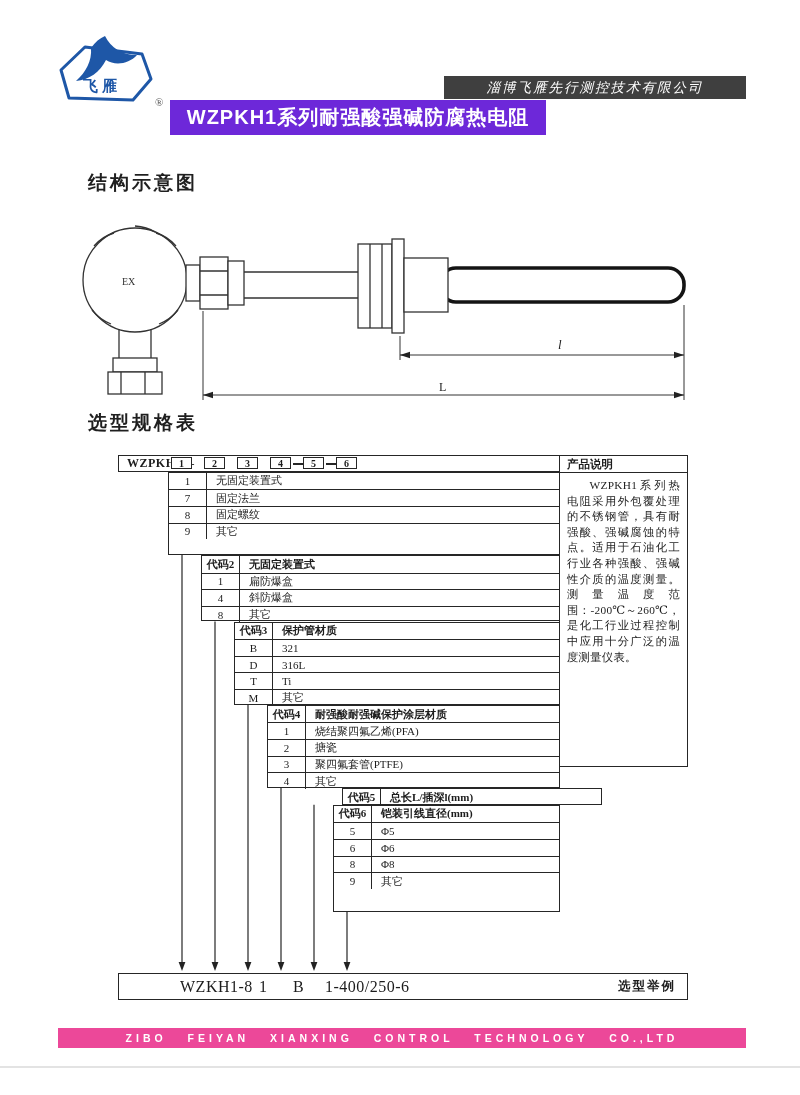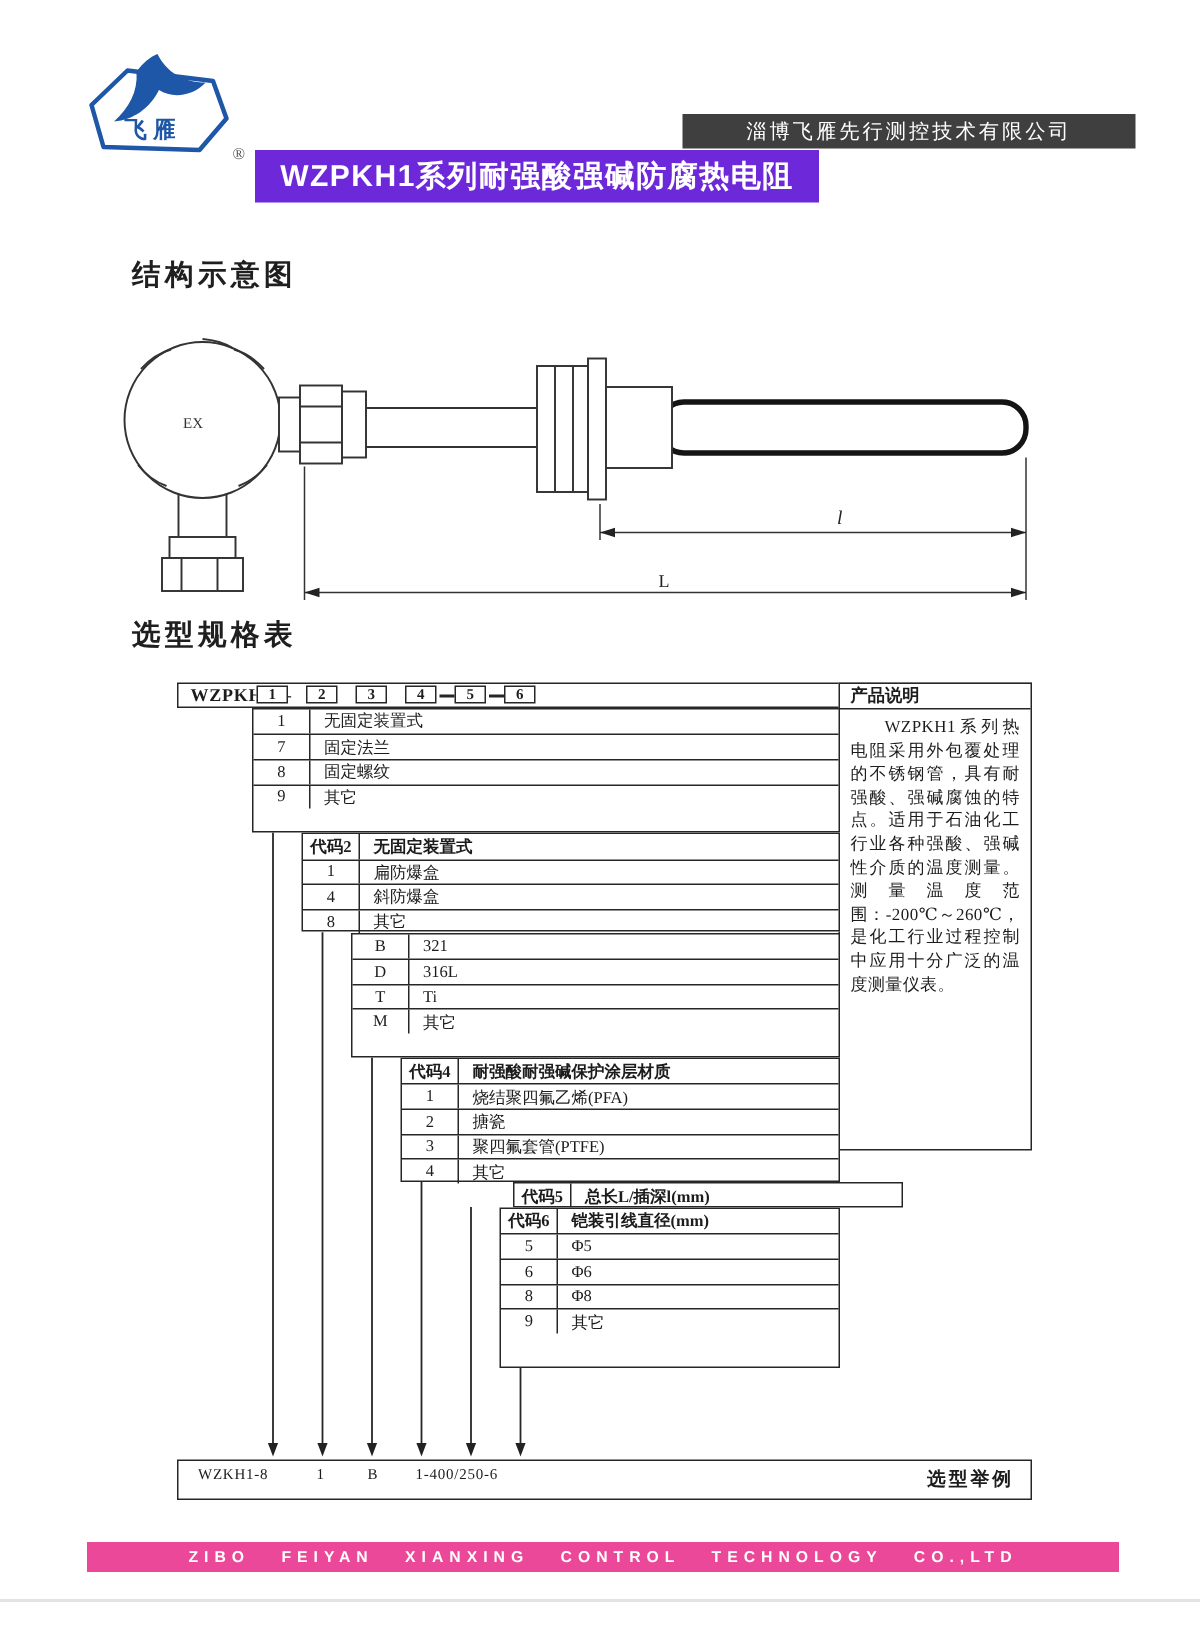--- a/index.html
+++ b/index.html
@@ -1,22 +1,22 @@
 <!DOCTYPE html>
 <html><head>
 <meta charset="utf-8">
 <style>
   html,body{margin:0;padding:0;}
   body{width:800px;height:1095px;position:relative;background:#ffffff;overflow:hidden;
        font-family:"Liberation Serif","DejaVu Serif",serif;color:#1c1c1c;}
   .abs{position:absolute;}
   
-  .company-bar{left:455px;top:76px;width:302px;height:23px;background:#3f3f3f;color:#fff;
+  .company-bar{left:444px;top:76px;width:302px;height:23px;background:#3f3f3f;color:#fff;
        font-size:13.5px;letter-spacing:2px;display:flex;align-items:center;justify-content:center;
-       font-family:"Liberation Sans","DejaVu Sans",sans-serif;}
+       font-family:"Liberation Sans","DejaVu Sans",sans-serif;font-style:italic;}
   .title-bar{left:170px;top:100px;width:376px;height:35px;background:#6d28d9;color:#fff;
        font-weight:bold;font-size:20px;letter-spacing:1px;display:flex;align-items:center;justify-content:center;
        font-family:"Liberation Sans","DejaVu Sans",sans-serif;}
   .sec-heading{font-weight:bold;font-size:19px;letter-spacing:3px;color:#1f1f1f;}
   #h-structure{left:88px;top:170px;}
   #h-selection{left:88px;top:410px;}
   svg{position:absolute;overflow:visible;}
   
   #spec{left:118px;top:455px;width:570px;height:545px;font-size:11px;}
   .hdr-row{left:0;top:0;width:570px;height:17px;border:1.7px solid #262626;box-sizing:border-box;}
@@ -29,21 +29,21 @@
   .desc-body{padding:5px 7px 0 7px;font-size:11.3px;line-height:15.6px;text-align:justify;text-indent:2em;
        letter-spacing:.3px;}
   .blk{position:absolute;border:1.7px solid #262626;box-sizing:border-box;background:#fff;}
   .blk-row{display:flex;height:16.65px;box-sizing:border-box;align-items:center;}
   .blk-row + .blk-row{border-top:1.6px solid #262626;}
   .c-code{width:38px;height:100%;border-right:1.6px solid #262626;box-sizing:border-box;
        display:flex;align-items:center;justify-content:center;flex:none;}
   .c-val{padding-left:9px;white-space:nowrap;}
   .b{font-weight:bold;}
   .ex-row{left:0;top:518px;width:570px;height:27px;border:1.7px solid #262626;box-sizing:border-box;}
-  .ex-val{position:absolute;top:5px;font-size:10px;letter-spacing:.5px;}
+  .ex-val{position:absolute;top:5px;font-size:16px;letter-spacing:.5px;margin-left:48px;}
   .ex-label{position:absolute;top:5px;right:12px;font-size:12.5px;font-weight:bold;letter-spacing:2px;}
   
   .footer-bar{left:58px;top:1028px;width:688px;height:20px;background:#ec4899;color:#fff;
        display:flex;align-items:center;justify-content:center;font-family:"Liberation Sans","DejaVu Sans",sans-serif;
        font-size:10.5px;font-weight:bold;letter-spacing:4px;word-spacing:14px;white-space:nowrap;}
   .page-rule{left:0;top:1066px;width:800px;height:2px;background:#e3e3e3;}
 </style>
 </head>
 <body>
 
@@ -177,20 +177,24 @@
           <div class="c-code">4</div>
           <div class="c-val">斜防爆盒</div>
         </div>
         <div class="blk-row">
           <div class="c-code">8</div>
           <div class="c-val">其它</div>
         </div>
       </div>
       <div class="blk" style="left: 116px; top: 166.5px; width: 326px; height: 83.25px;">
         <div class="blk-row">
+          <div class="c-code b">代码3</div>
+          <div class="c-val b">保护管材质</div>
+        </div>
+        <div class="blk-row">
           <div class="c-code">B</div>
           <div class="c-val">321</div>
         </div>
         <div class="blk-row">
           <div class="c-code">D</div>
           <div class="c-val">316L</div>
         </div>
         <div class="blk-row">
           <div class="c-code">T</div>
           <div class="c-val">Ti</div>

